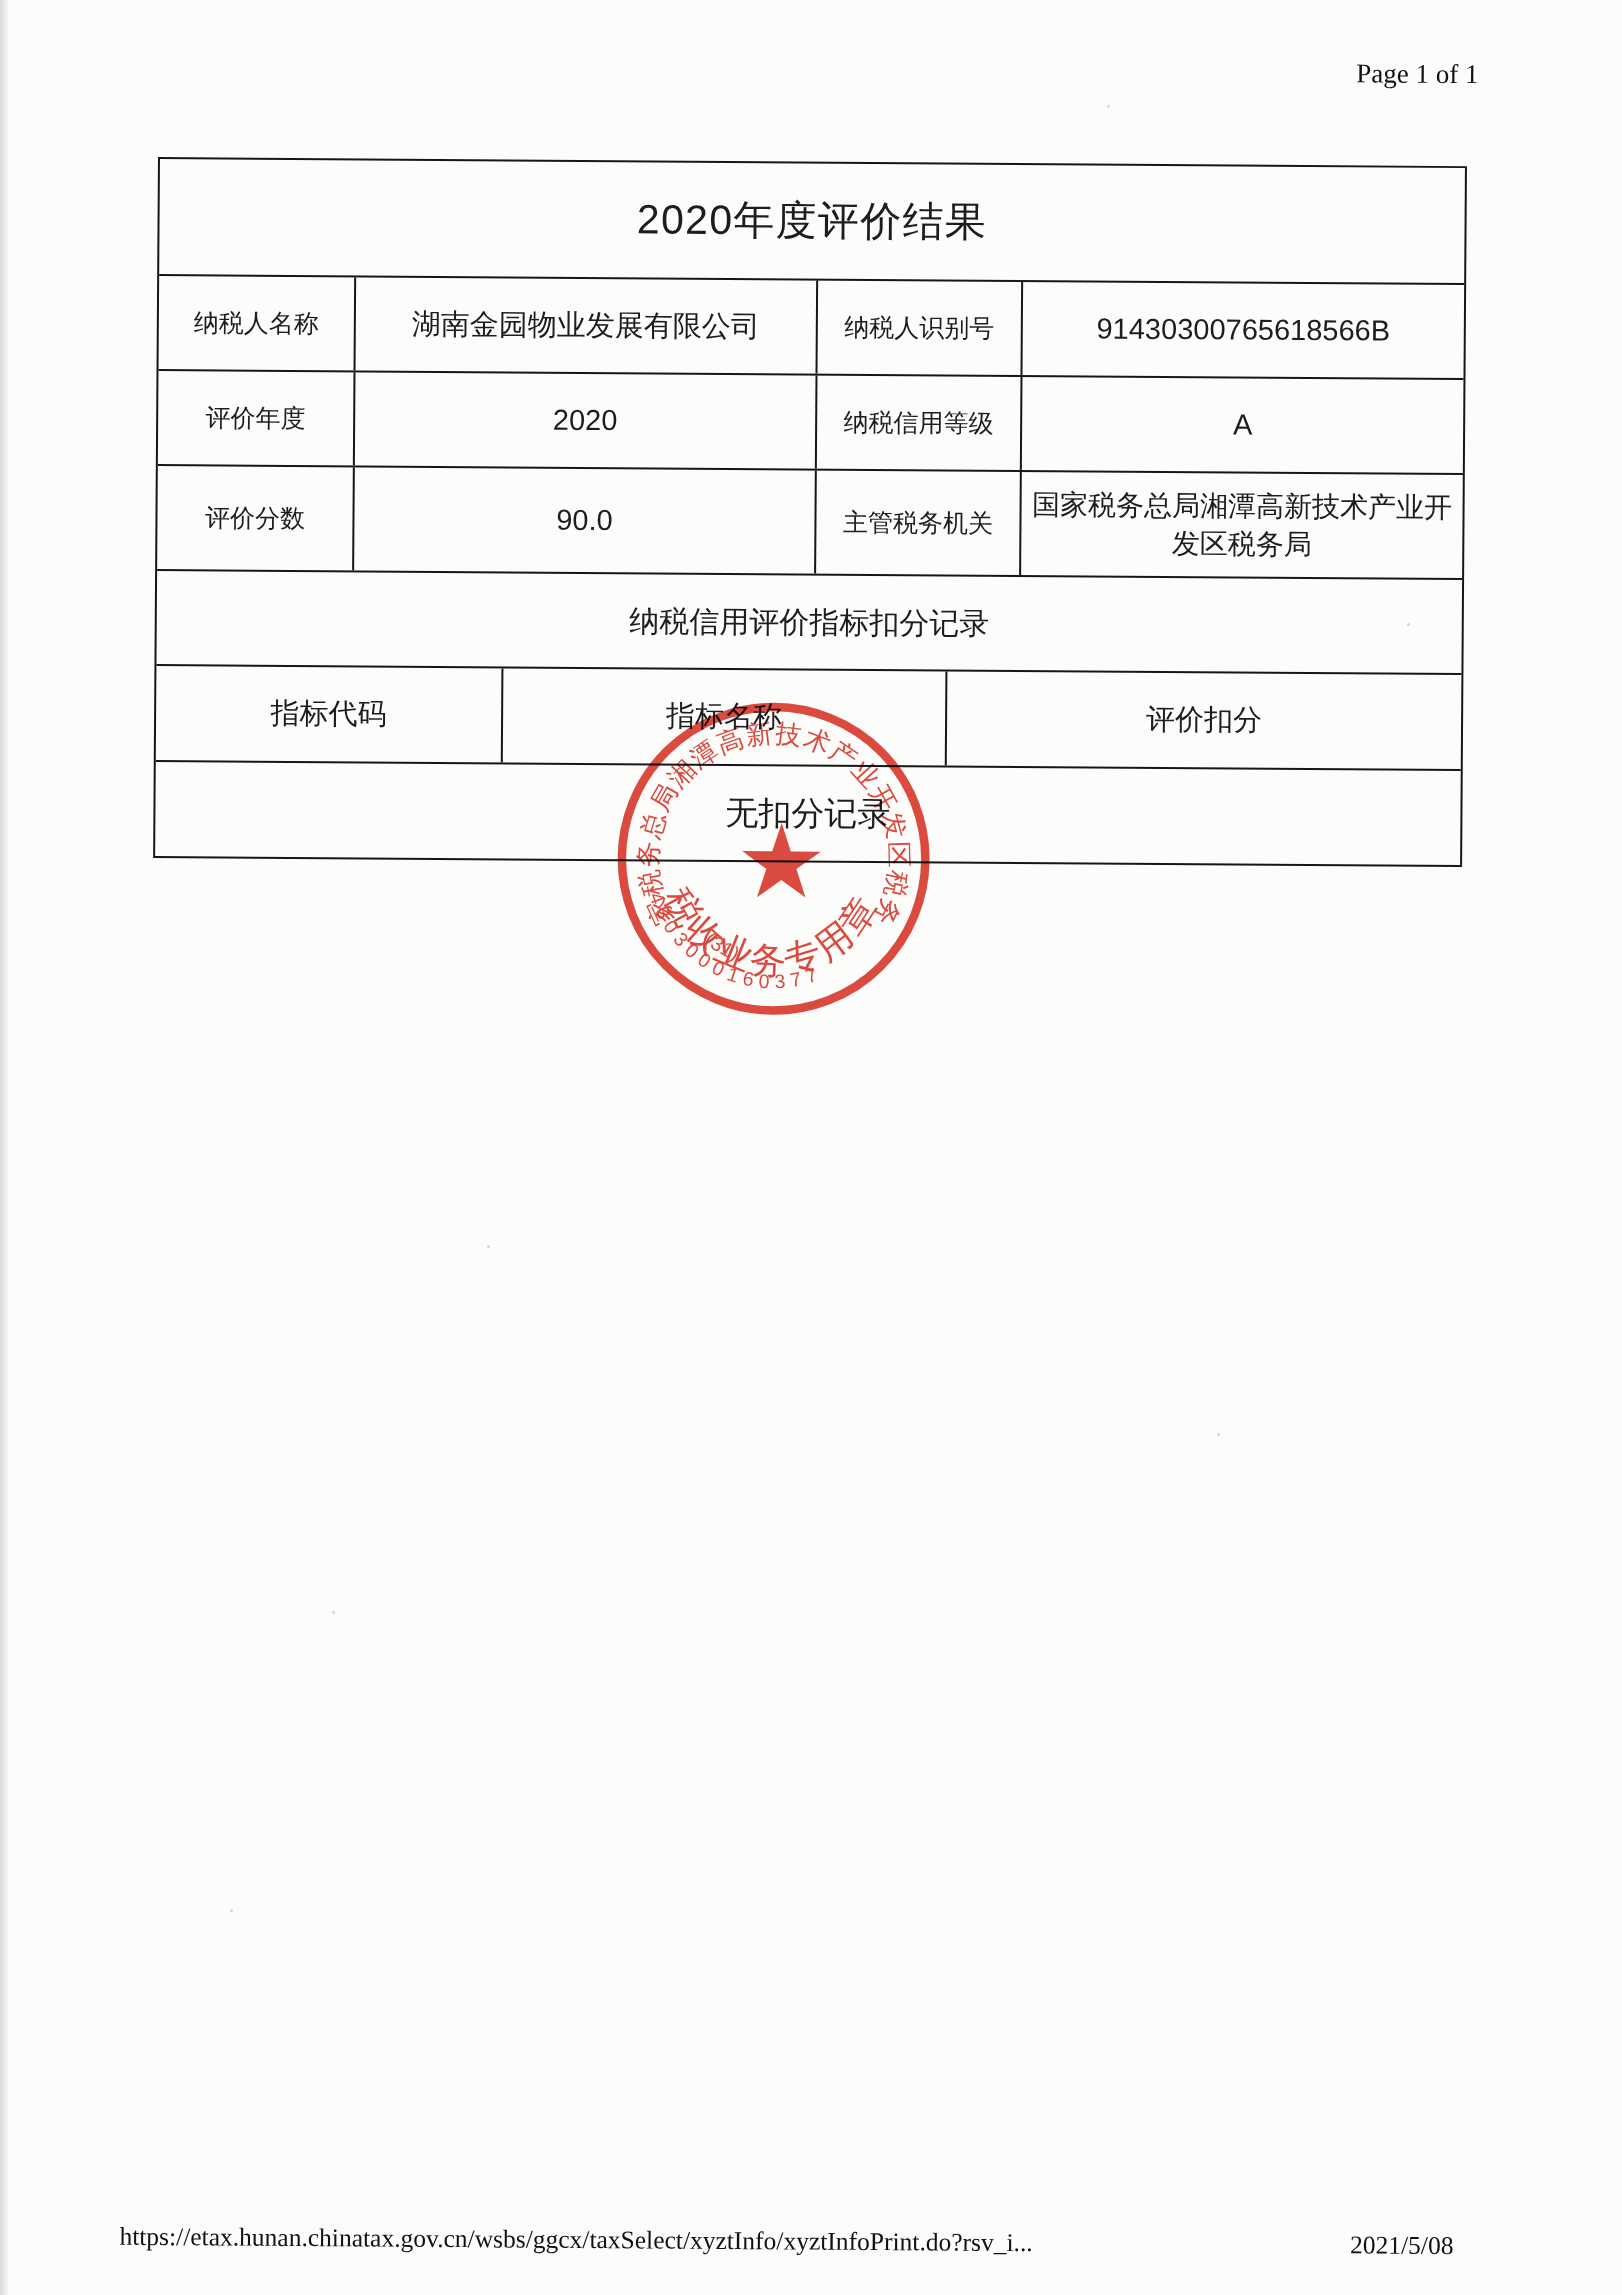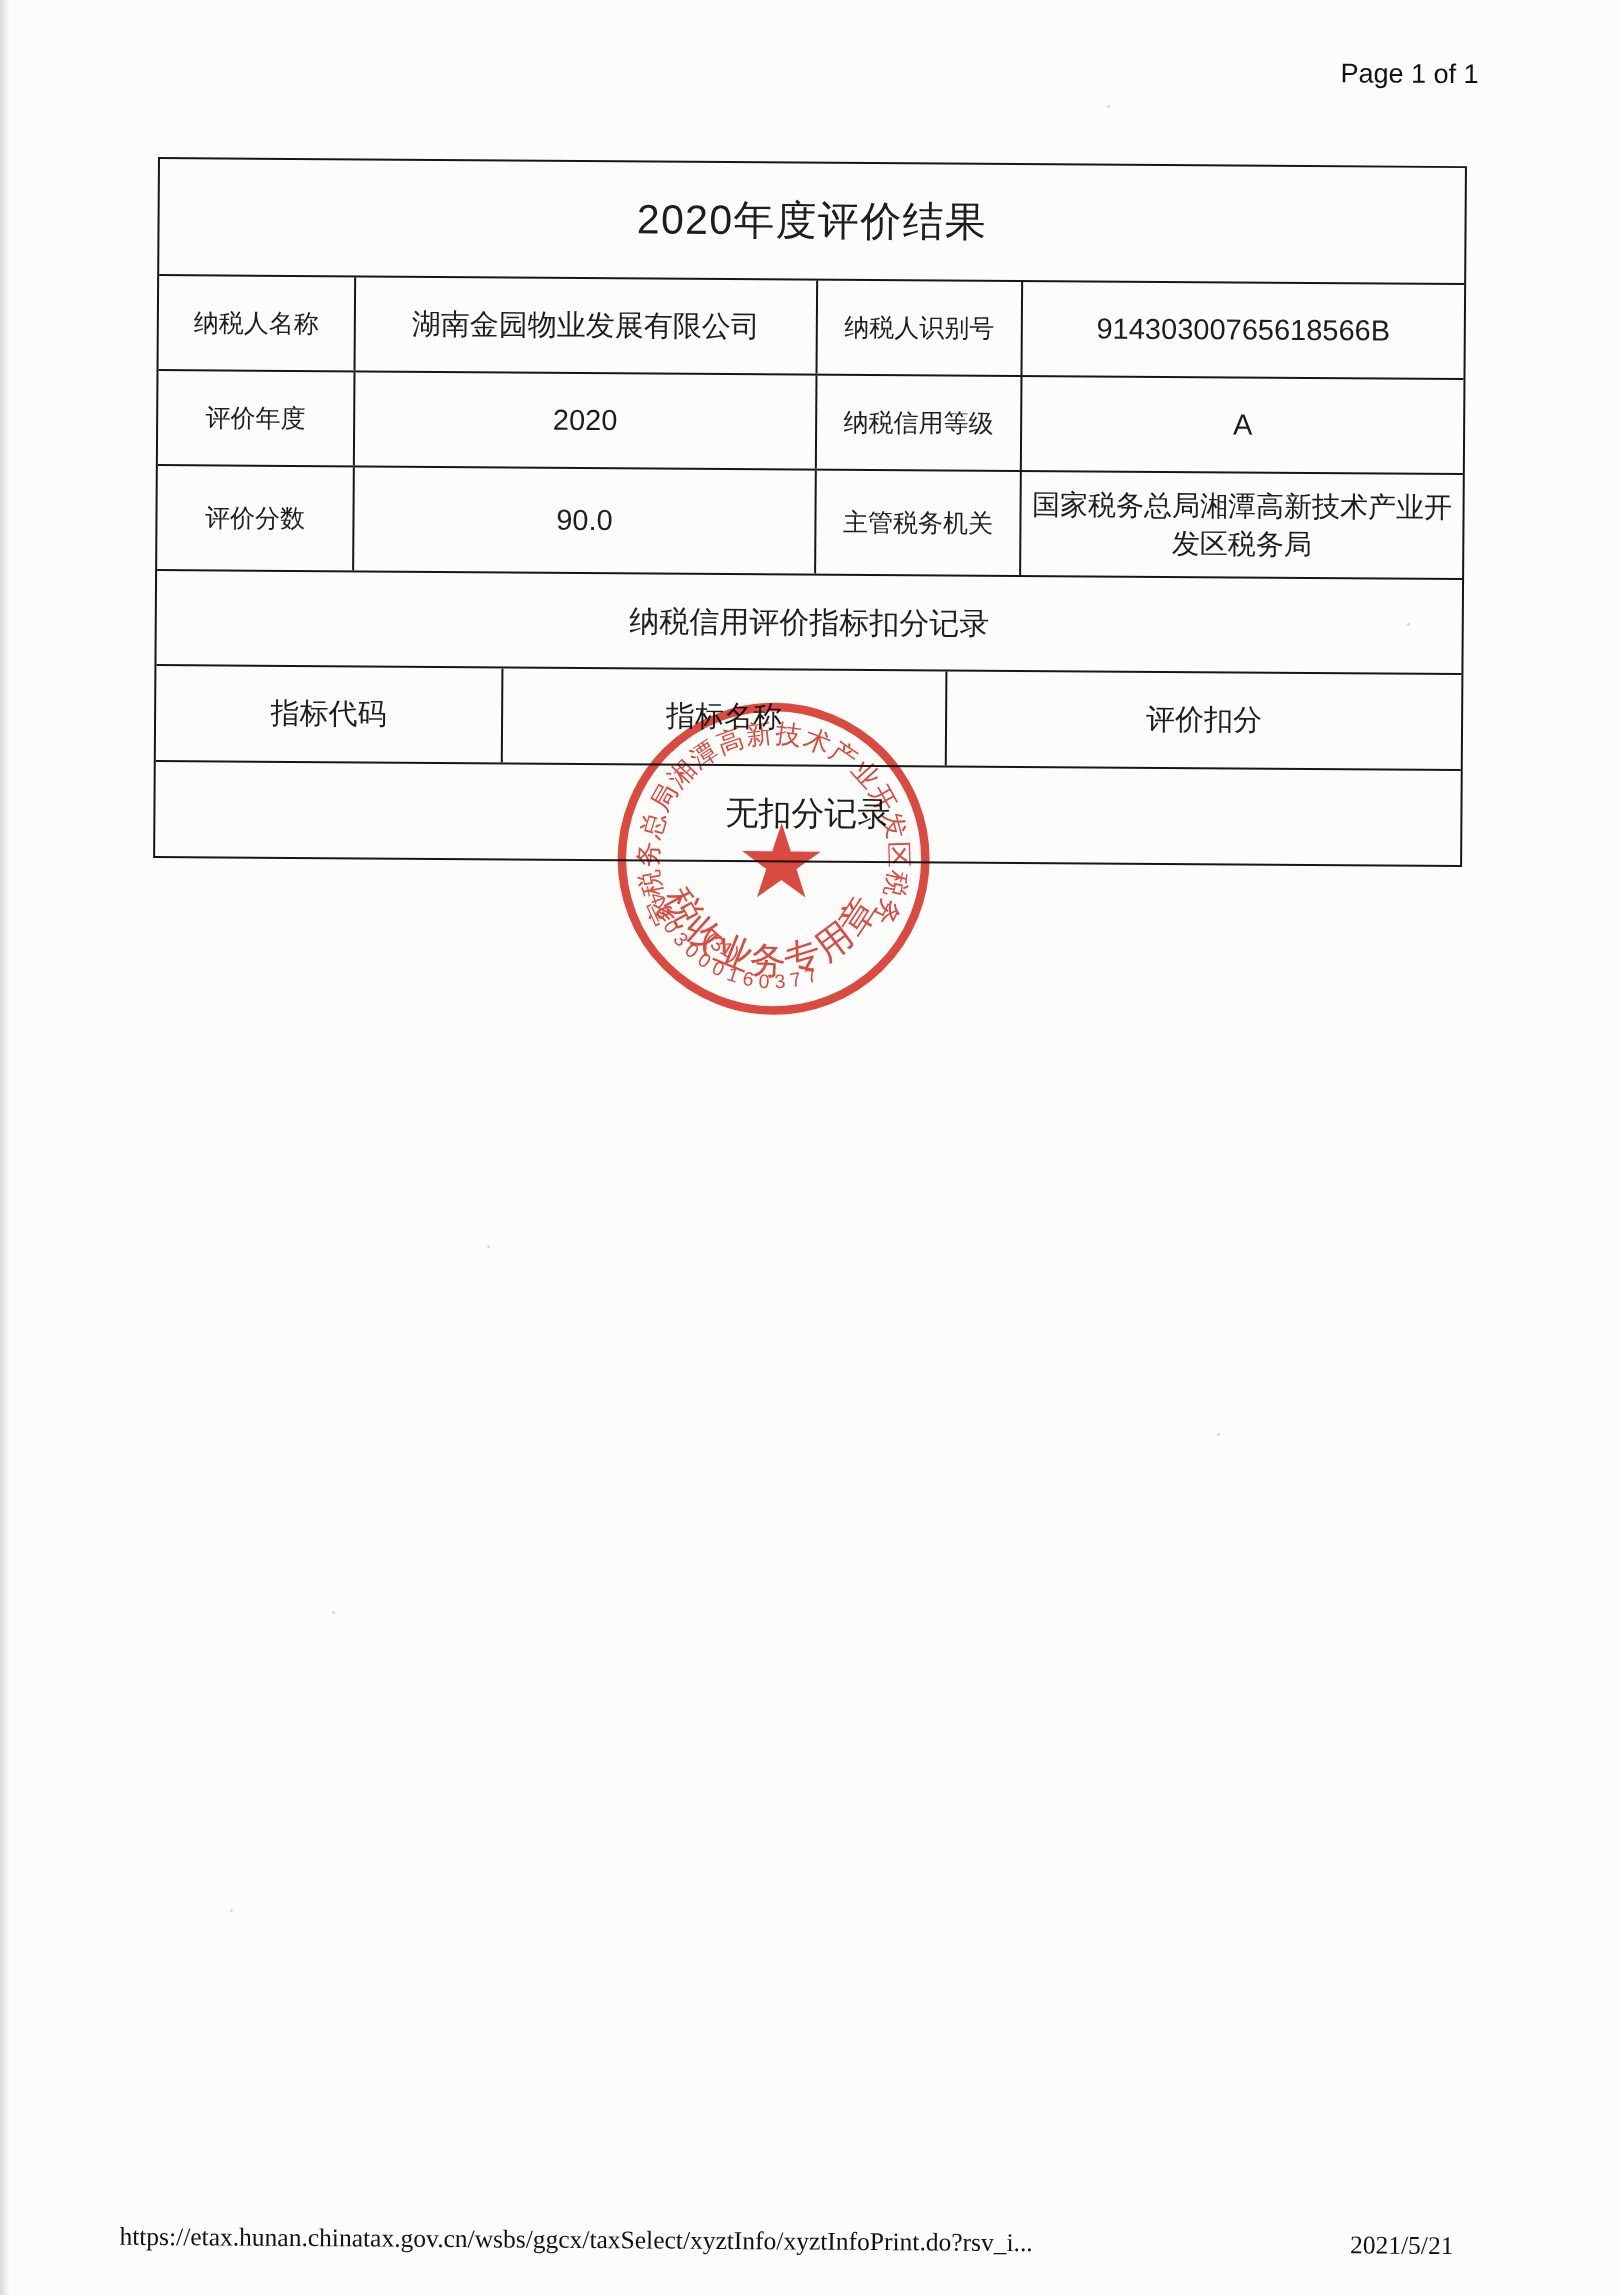--- a/index.html
+++ b/index.html
@@ -7,21 +7,21 @@
     width:1623px;height:2295px;position:relative;overflow:hidden;
     background:#fcfcfb;
     font-family:"Liberation Sans","DejaVu Sans",sans-serif;
     color:#1d1d1d;
   }
   .scan{position:absolute;inset:0;transform:rotate(0.4deg);transform-origin:158px 157px;}
 
   
   .page-indicator{
     position:absolute;top:50px;right:145px;
-    font-family:Liberation Sans, sans-serif;
+    font-family:Liberation Serif, serif;
     font-size:27px;color:#111;
   }
   .footer{
     position:absolute;left:134px;top:2222px;width:1334px;
     display:flex;justify-content:space-between;align-items:baseline;
     font-family:"Liberation Serif","DejaVu Serif",serif;
     font-size:25.5px;color:#111;white-space:nowrap;
   }
 
   
@@ -147,21 +147,21 @@
       <text font-size="31" transform="translate(-83,144) rotate(30)" text-anchor="middle">(31)</text>
 
       <text font-size="30" letter-spacing="9">
         <textPath href="#serialArc" startOffset="50%" text-anchor="middle">4303000160377</textPath>
       </text>
     </g>
   </svg>
 
   <div class="footer">
     <span>https://etax.hunan.chinatax.gov.cn/wsbs/ggcx/taxSelect/xyztInfo/xyztInfoPrint.do?rsv_i...</span>
-    <span>2021/5/21</span>
+    <span>2021/5/08</span>
   </div>
 
 </div>
 
 <div class="edge-shade"></div>
 <div class="speck" style="left:1107px;top:105px;width:3.3px;height:3.3px;"></div>
 <div class="speck" style="left:487px;top:1245px;width:2.6px;height:2.6px;"></div>
 <div class="speck" style="left:1217px;top:1433px;width:3.3px;height:2.6px;"></div>
 <div class="speck" style="left:332px;top:1611px;width:2.6px;height:2.6px;"></div>
 <div class="speck" style="left:1407px;top:623px;width:2.6px;height:2.6px;"></div>

